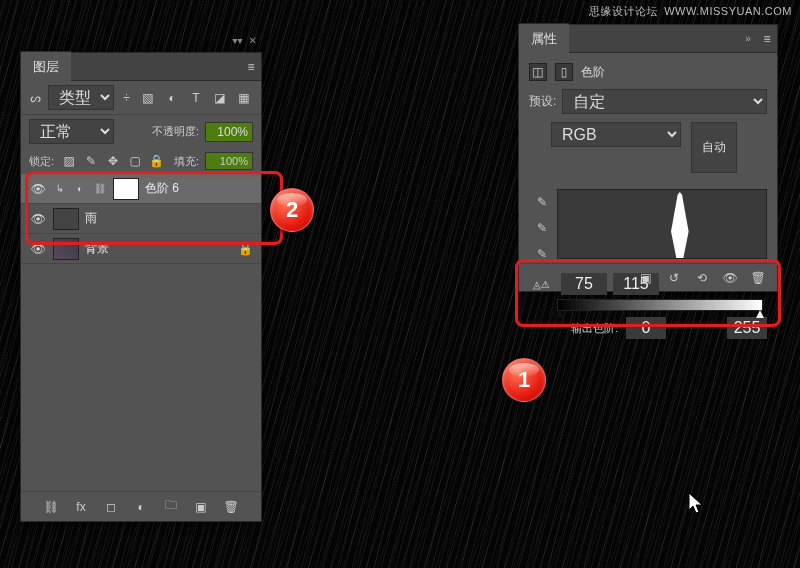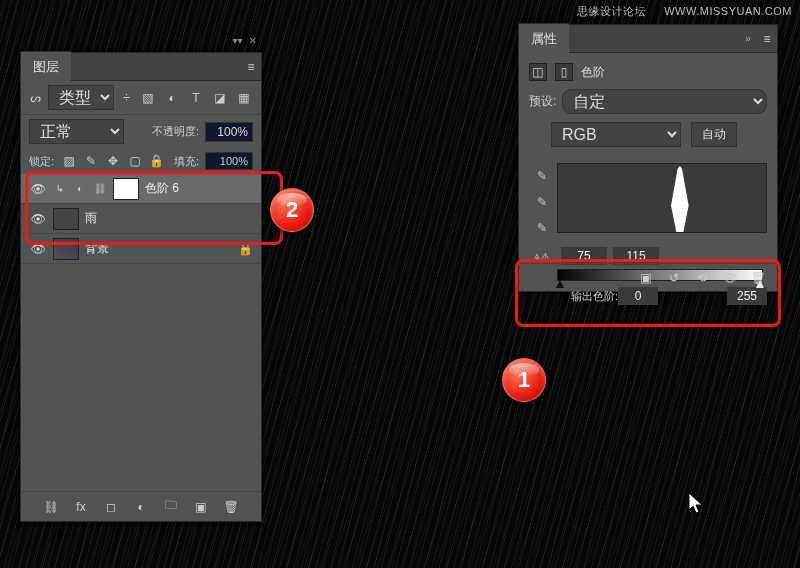--- a/index.html
+++ b/index.html
@@ -4,21 +4,21 @@
 <style>
   * { box-sizing: border-box; margin: 0; padding: 0; font-family: "Microsoft YaHei", sans-serif; }
   body { width: 800px; height: 568px; background: #000; position: relative; overflow: hidden; }
   .rain-bg { position: absolute; inset: 0; background: #050505; }
   .rain-bg::before { content: ""; position: absolute; inset: -100px; background:
     repeating-linear-gradient(105deg, rgba(255,255,255,0.07) 0 1px, transparent 1px 7px),
     repeating-linear-gradient(108deg, rgba(255,255,255,0.05) 0 1px, transparent 1px 11px),
     repeating-linear-gradient(103deg, rgba(255,255,255,0.04) 0 1px, transparent 1px 17px);
     filter: blur(0.3px); }
   .watermark { position:absolute; top:4px; right:8px; color:#bbb; font-size:11px; z-index:50; }
-  .watermark span { letter-spacing:0.5px;margin-left:12px; }
+  .watermark span { letter-spacing:0.5px; }
   .cursor { position:absolute; left:688px; top:492px; z-index:50; }
   .cursor svg { filter: drop-shadow(0 0 1px #000); }
 
   
   .panel { position:absolute; background:#535353; color:#ddd; font-size:12px; box-shadow:0 2px 8px rgba(0,0,0,0.6); border:1px solid #2a2a2a; }
   .layers-panel { left:20px; top:52px; width:242px; height:470px; }
   .props-panel { right:22px; top:24px; width:260px; height:268px; }
 
   .tabbar { display:flex; align-items:center; height:28px; background:#434343; border-bottom:1px solid #2a2a2a; position:relative; }
   .tab { padding:6px 12px; background:#535353; color:#e0e0e0; font-size:13px; border-top:1px solid #2a2a2a; }
@@ -27,23 +27,23 @@
   .panel-collapse { width:18px; text-align:center; color:#aaa; font-size:10px; }
   .floating-btns { position:absolute; right:0; top:-18px; width:40px; height:16px; display:flex; gap:6px; justify-content:flex-end; padding-right:4px; color:#888; font-size:10px; }
 
   
   .row { display:flex; align-items:center; padding:4px 8px; gap:6px; }
   .filter-row { border-bottom:1px solid #444; }
   .sel { background:#434343; color:#ddd; border:1px solid #333; padding:2px 6px; font-size:16px; }
   .icon-btn { width:18px; height:18px; color:#ccc; font-size:12px; display:flex; align-items:center; justify-content:center; }
   .filter-icons { display:flex; gap:6px; margin-left:auto; }
   .blend-row { }
-  .blend-row .sel { width:95px; }
+  .blend-row .sel { width:85px; }
   .opacity-lbl { margin-left:auto; font-size:11px; color:#ccc; }
-  .opacity-val { background:#0f172a; border:1px solid #333; padding:2px 4px; width:48px; text-align:right; }
+  .opacity-val { background:#4d7c0f; border:1px solid #333; padding:2px 4px; width:48px; text-align:right; }
   .lock-row { font-size:11px; color:#ccc; }
   .lock-row .icons { display:flex; gap:4px; }
   .fill-lbl { margin-left:auto; }
 
   .layer-list { flex:1; background:#535353; }
   .layer { display:flex; align-items:center; height:30px; border-bottom:1px solid #454545; padding:0 8px; gap:6px; position:relative; }
   .layer.selected { background:#6a6a6a; }
   .eye { width:18px; height:18px; color:#ddd; font-size:12px; display:flex; align-items:center; justify-content:center; }
   .thumb { width:26px; height:22px; border:1px solid #222; background:#444; }
   .thumb.white { background:#fff; }
@@ -55,39 +55,39 @@
   .highlight-red { position:absolute; border:3px solid #e02020; border-radius:8px; pointer-events:none; box-shadow: inset 0 0 4px rgba(255,0,0,0.4); }
 
   .layers-bottom { position:absolute; bottom:0; left:0; right:0; height:30px; background:#535353; border-top:1px solid #444; display:flex; align-items:center; justify-content:center; gap:12px; color:#ccc; font-size:13px; }
 
   
   .props-body { padding:6px 10px; }
   .adj-head { display:flex; align-items:center; gap:8px; padding:4px 0 8px; }
   .adj-head .icon-btn { background:#3a3a3a; border:1px solid #222; }
   .preset-row { display:flex; align-items:center; gap:6px; margin-bottom:8px; }
   .preset-row label { color:#ccc; font-size:12px; white-space:nowrap; }
-  .preset-row .sel { flex:1;border-radius:9px; }
+  .preset-row .sel { flex:1; }
   .channel-row { display:flex; align-items:flex-start; gap:10px; margin-bottom:16px; padding-left:22px; }
   .channel-row .sel { width:130px; }
-  .auto-btn { background:#434343; color:#ddd; border:1px solid #333; padding:3px 10px; font-size:12px; }
+  .auto-btn { background:#434343; color:#ddd; border:1px solid #333; padding:16px 10px; font-size:12px; }
   .hist-area { display:flex; gap:6px; margin:4px 0 0 4px; }
   .picker-col { display:flex; flex-direction:column; gap:8px; padding-top:4px; }
   .hist-box { flex:1; height:70px; background:#3a3a3a; border:1px solid #222; position:relative; overflow:hidden; }
   .hist-shape { position:absolute; bottom:0; left:48%; width:44px; height:66px; background:#fff; clip-path: polygon(42% 100%, 58% 100%, 70% 60%, 55% 4%, 50% 0%, 45% 4%, 30% 60%); }
   .hist-sliders { position:absolute; left:0; right:0; bottom:-2px; height:10px; }
   .tri { position:absolute; width:0; height:0; border-left:4px solid transparent; border-right:4px solid transparent; }
   .tri.up-b { border-bottom:8px solid #111; bottom:-6px; }
   .tri.up-g { border-bottom:8px solid #888; bottom:-6px; }
   .tri.up-w { border-bottom:8px solid #eee; bottom:-6px; }
   .levels-inputs { display:flex; align-items:center; gap:6px; margin:10px 0 4px; padding-left:4px; }
   .levels-inputs .lab { width:22px; color:#ccc; font-size:10px; }
-  .lv { background:#3a3a3a; color:#eee; border:none; width:46px; text-align:center; padding:2px; font-size:12px; }
+  .lv { background:#3a3a3a; color:#eee; border:none; width:46px; text-align:center; padding:2px; font-size:16px; }
   .gradient-bar { height:12px; margin:2px 4px 0 28px; background:linear-gradient(90deg,#000,#fff); border:1px solid #222; position:relative; }
   .gradient-bar .tri { bottom:-8px; }
-  .out-row { display:flex; align-items:center; padding:6px 0 0 42px; font-size:11px; color:#ccc; }
+  .out-row { display:flex; align-items:center; gap:8px; padding:6px 0 0 42px; font-size:11px; color:#ccc; }
   .out-row .lv { width:40px; }
   .props-bottom { position:absolute; bottom:0; left:0; right:0; height:28px; border-top:1px solid #444; display:flex; align-items:center; justify-content:flex-end; gap:10px; padding:0 10px; color:#ccc; font-size:13px; }
 
   
   .badge { position:absolute; width:44px; height:44px; border-radius:50%; background: radial-gradient(circle at 35% 30%, #ff7a5a, #e81d12 60%, #a00 100%); box-shadow: 0 2px 6px rgba(0,0,0,0.7), inset 0 2px 4px rgba(255,255,255,0.3); display:flex; align-items:center; justify-content:center; color:#fff; font-weight:bold; font-size:22px; z-index:40; border:1px solid rgba(255,180,160,0.5); }
   .badge::before { content:""; position:absolute; top:4px; left:6px; right:6px; height:14px; border-radius:50%; background:linear-gradient(180deg, rgba(255,255,255,0.6), rgba(255,255,255,0)); }
 </style>
 </head>
 <body>
 

